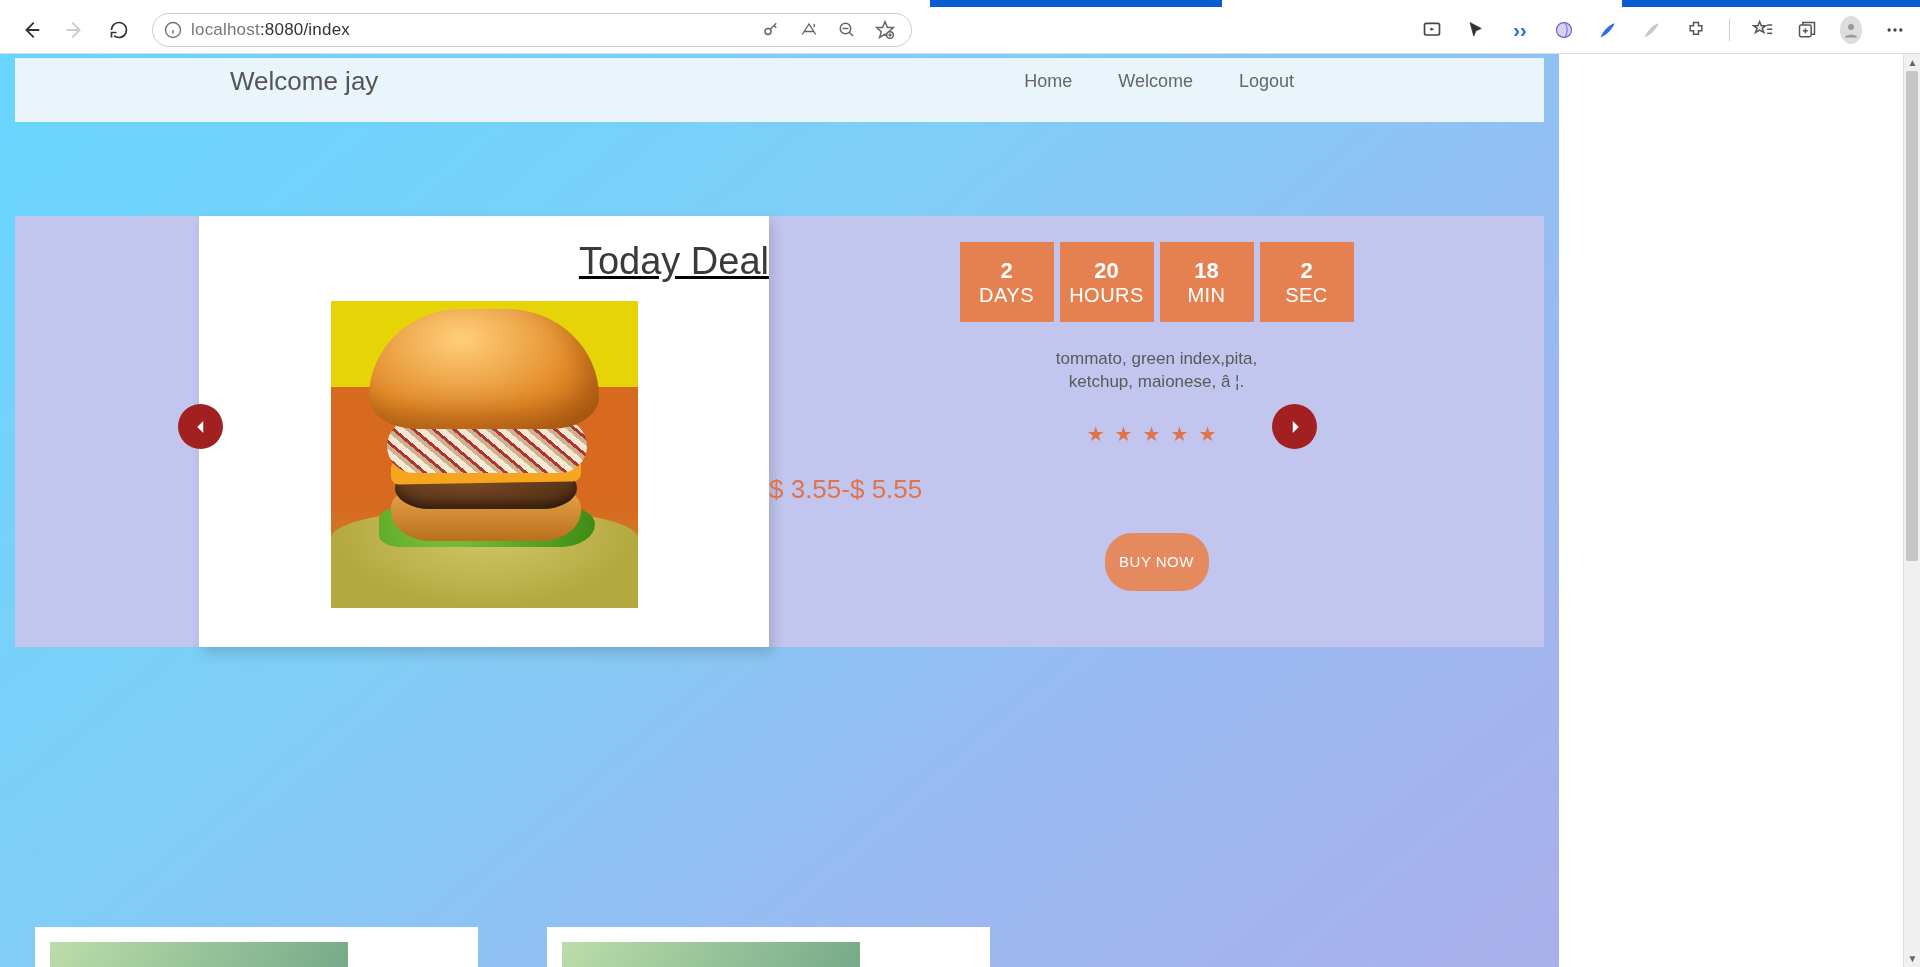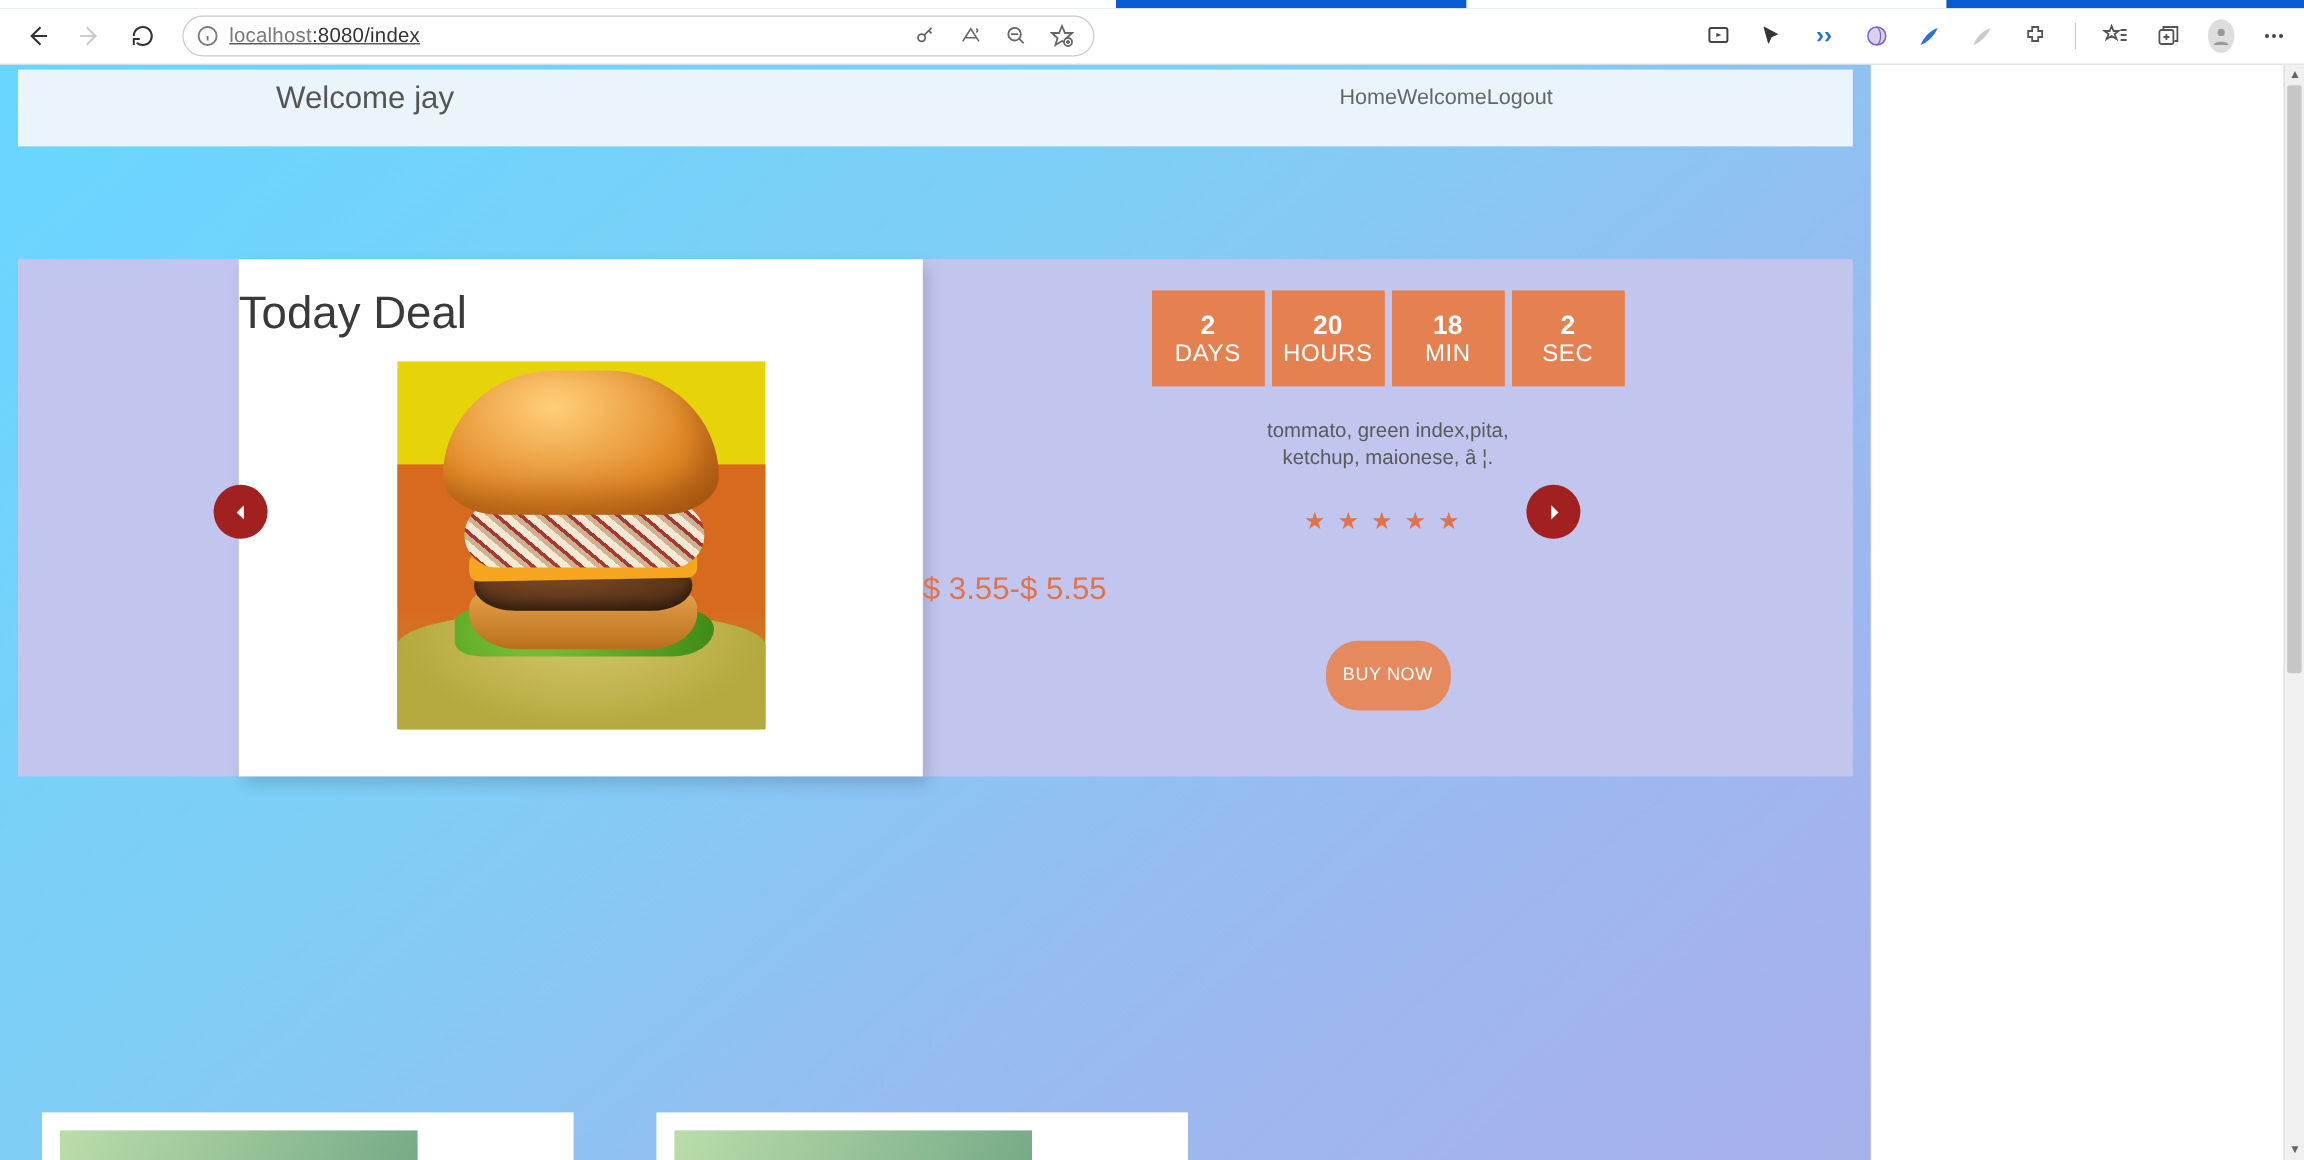--- a/index.html
+++ b/index.html
@@ -8,21 +8,21 @@
 .tab-strip{position:absolute;top:0;left:0;height:7px;width:100%;}
 .ts-left{position:absolute;top:0;left:0;height:7px;width:930px;background:#fff;}
 .ts-right{position:absolute;top:0;left:1222px;height:7px;width:400px;background:#fff;}
 
 
 .toolbar{display:flex;align-items:center;height:47px;background:#fff;border-bottom:1px solid #ddd;padding:0 14px;gap:10px;position:relative;}
 .tb-icon{width:34px;height:34px;display:flex;align-items:center;justify-content:center;color:#555;cursor:pointer;border-radius:4px;}
 .tb-icon.disabled{color:#ccc;cursor:default;}
 .address-bar{flex:0 0 760px;height:34px;border:1px solid #ccc;border-radius:17px;display:flex;align-items:center;padding:0 10px;gap:8px;margin-left:6px;background:#fff;}
 .address-info{width:20px;height:20px;display:flex;align-items:center;justify-content:center;color:#777;}
-.address-text{flex:1;font-size:17px;color:#333;letter-spacing:.2px;text-decoration:underline;}
+.address-text{flex:1;font-size:17px;color:#333;letter-spacing:.2px;}
 .address-text .host{color:#777;}
 .addr-icons{display:flex;align-items:center;gap:18px;margin-right:6px;}
 .addr-icons .ai{width:20px;height:20px;display:flex;align-items:center;justify-content:center;color:#666;}
 .right-icons{display:flex;align-items:center;gap:22px;margin-left:auto;}
 .right-icons .ri{width:22px;height:22px;display:flex;align-items:center;justify-content:center;color:#555;}
 .vsep{width:1px;height:22px;background:#ccc;}
 .profile-avatar{width:28px;height:28px;border-radius:50%;background:#ddd;display:flex;align-items:center;justify-content:center;}
 svg{display:block;}
 
 
@@ -30,26 +30,26 @@
 .page{position:absolute;left:0;top:0;width:1559px;height:913px;background:linear-gradient(140deg,#68d6ff 0%,#7fcef6 40%,#9cb8f0 75%,#a9b0ea 100%);}
 .scrollbar-col{position:absolute;right:0;top:0;width:17px;height:913px;background:#f0f0f0;border-left:1px solid #dcdcdc;}
 .sb-arrow{width:17px;height:17px;display:flex;align-items:center;justify-content:center;color:#666;font-size:10px;}
 .sb-track{position:absolute;top:17px;bottom:17px;left:0;right:0;}
 .sb-thumb{position:absolute;left:2px;right:2px;top:0;height:490px;background:#c6c6c6;border-radius:2px;}
 .sb-down{position:absolute;bottom:0;left:0;}
 
 
 .navbar{position:relative;margin:4px 15px 0 15px;height:64px;background:#e9f4fb;display:flex;align-items:center;padding:0 40px 18px 215px;}
 .brand{font-size:26px;color:#555;font-weight:400;}
-.nav-links{margin-left:auto;display:flex;padding-right:210px;}
+.nav-links{margin-left:auto;display:flex;gap:46px;padding-right:210px;}
 .nav-links a{color:#666;font-size:18px;text-decoration:none;}
 
 
 .deal-section{position:relative;margin:94px 15px 0 15px;height:431px;background:#c2c5ee;}
-.deal-left{position:absolute;left:184px;top:0;width:570px;height:431px;background:#fff;box-shadow:4px 6px 12px rgba(0,0,0,.15);text-align:left;padding-top:24px;}
+.deal-left{position:absolute;left:184px;top:0;width:570px;height:431px;background:#fff;box-shadow:4px 6px 12px rgba(0,0,0,.15);text-align:right;padding-top:24px;text-decoration:underline;}
 .deal-title{font-size:38px;color:#3a3a3a;font-weight:400;margin-bottom:18px;}
 .burger-img{width:307px;height:307px;margin:0 auto;position:relative;overflow:hidden;}
 .bg-yellow{position:absolute;inset:0;background:#e7d408;}
 .bg-orange{position:absolute;left:0;right:0;top:86px;bottom:0;background:linear-gradient(180deg,#d86a1f 0%,#d86a1f 55%,#b89d3a 100%);}
 .plate{position:absolute;left:0;right:0;bottom:0;height:100px;background:radial-gradient(ellipse at 50% 20%,#d3c86a 0%,#b4a93f 70%);border-radius:50% 50% 4px 4px/30% 30% 4px 4px;}
 .bun-top{position:absolute;left:38px;top:8px;width:230px;height:120px;background:radial-gradient(ellipse at 40% 25%,#ffcf7a 0%,#e28a28 60%,#b35e13 100%);border-radius:115px 115px 60px 60px/110px 110px 40px 40px;box-shadow:inset -14px -18px 26px rgba(120,50,0,.35);}
 .bun-bot{position:absolute;left:60px;top:190px;width:190px;height:50px;background:linear-gradient(#e6a34c,#b96f1b);border-radius:20px 20px 40px 40px/16px 16px 30px 30px;}
 .patty{position:absolute;left:64px;top:166px;width:182px;height:42px;background:radial-gradient(ellipse at 40% 30%,#7b4a26,#4a2a12);border-radius:40px/24px;box-shadow:inset 0 -6px 10px rgba(0,0,0,.4);}
 .cheese{position:absolute;left:60px;top:158px;width:190px;height:24px;background:#f5a61e;border-radius:8px;transform:skewY(-1deg);}
 .lettuce{position:absolute;left:48px;top:206px;width:216px;height:40px;background:radial-gradient(circle at 30% 30%,#7cc63b,#3f8a16);border-radius:40px 50px 60px 40px/20px 30px 40px 20px;filter:blur(.2px);}

